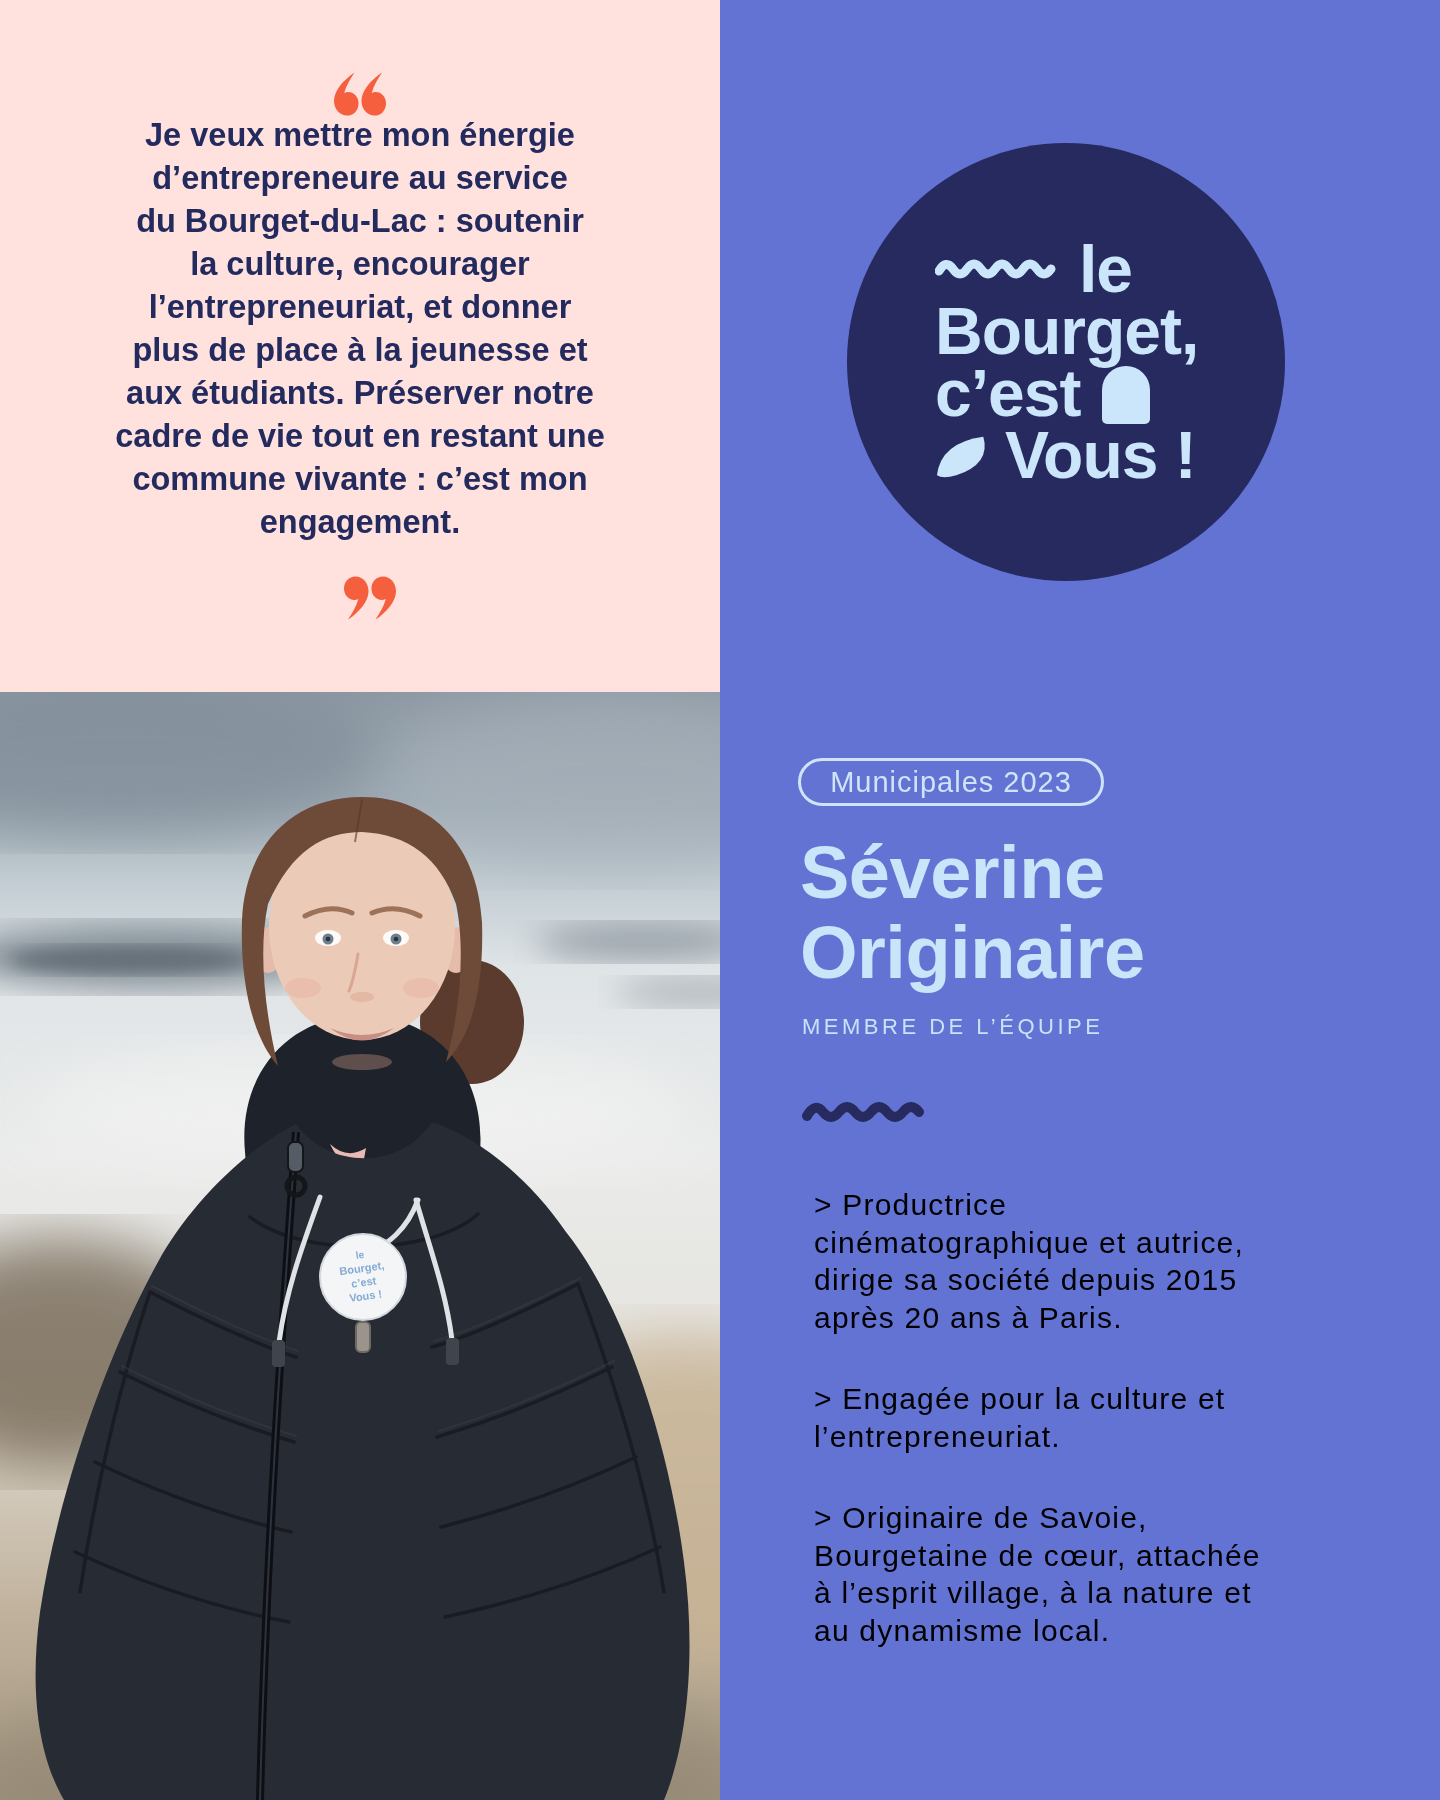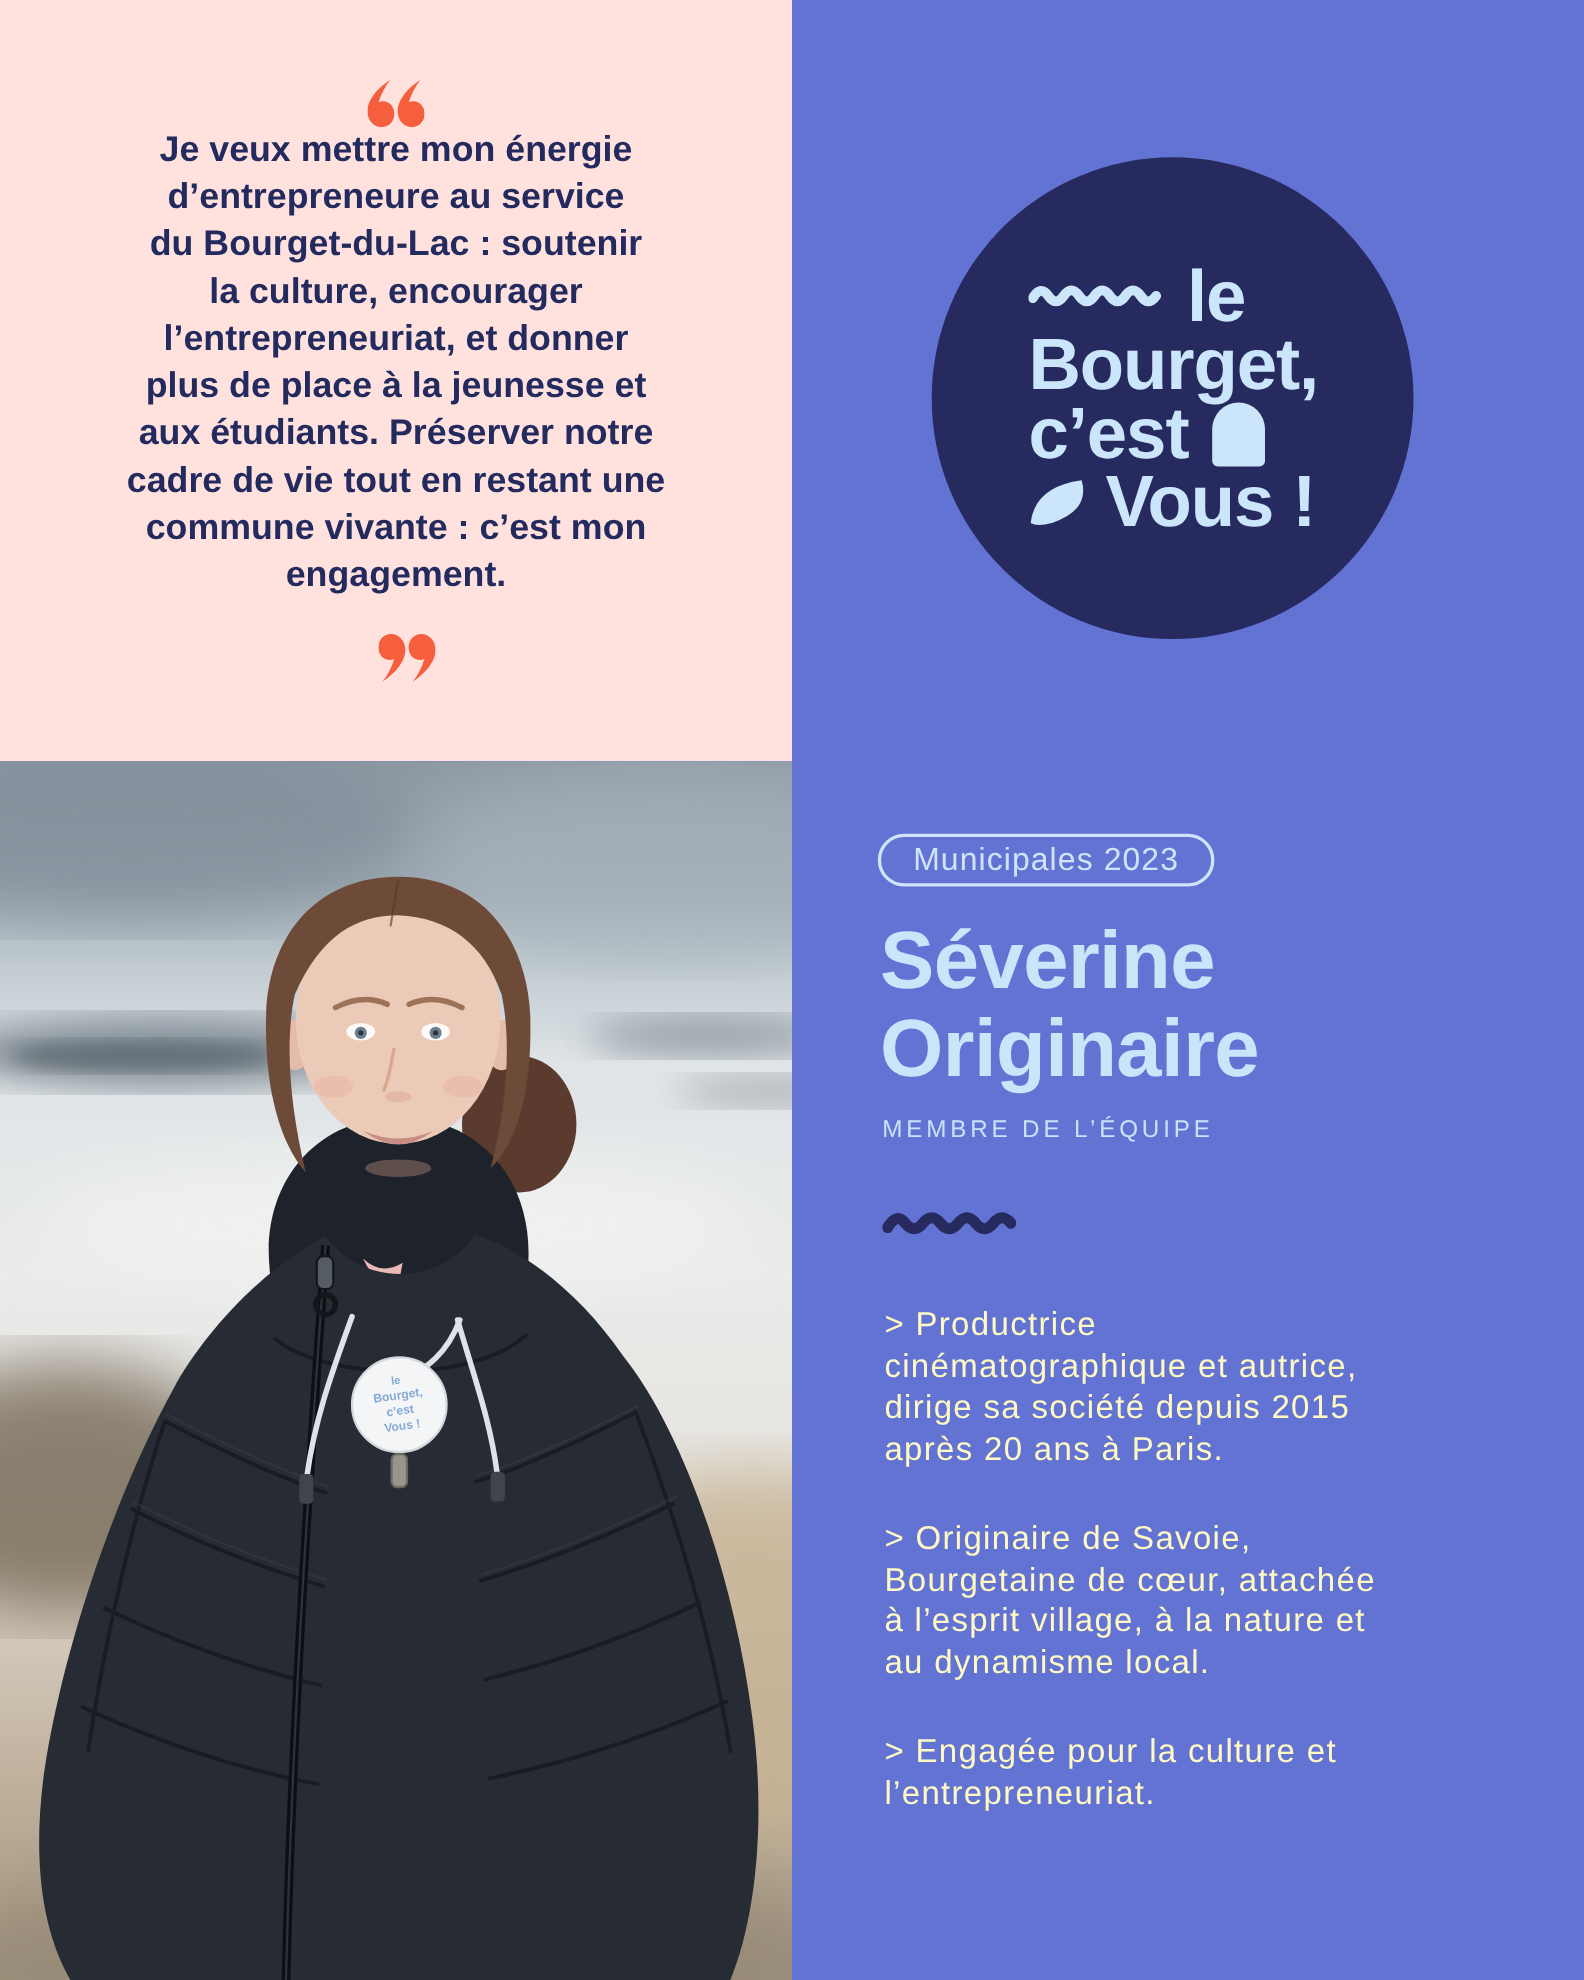--- a/index.html
+++ b/index.html
@@ -54,22 +54,22 @@
   }
   .candidate-role{
     position:absolute;left:82px;top:1014px;
     font-size:22px;font-weight:normal;color:#c9e2f7;letter-spacing:3.5px;
   }
   .squiggle{position:absolute;left:82px;top:1096px;width:122px;height:30px;}
   .squiggle path{stroke:#262a5e;stroke-width:10;fill:none;stroke-linecap:round;}
 
   .bullets{position:absolute;left:80px;top:1186px;width:632px;}
   .bullets p{
-    margin:0 0 44px 4px;font-size:30px;line-height:37.5px;font-weight:500;
-    color:#fef9c3;letter-spacing:1.2px;white-space:pre-line;
+    margin:0 0 44px 14px;font-size:30px;line-height:37.5px;font-weight:500;
+    color:#000000;letter-spacing:1.2px;white-space:pre-line;
   }
 </style>
 </head>
 <body>
 
 <div class="page">
 
   <div class="left-col">
 
     <div class="quote-section">
@@ -257,21 +257,21 @@
 
     <svg class="squiggle" viewBox="0 0 122 30">
       <path d="M5,20 Q13,6 21,16 Q29,26 37,16 Q45,6 53,16 Q61,26 69,16 Q77,6 85,16 Q93,26 101,16 Q109,6 117,16"></path>
     </svg>
 
     <div class="bullets">
       <p>&gt; Productrice
 cinématographique et autrice,
 dirige sa société depuis 2015
 après 20 ans à Paris.</p>
+      <p>&gt; Engagée pour la culture et
+l’entrepreneuriat.</p>
       <p>&gt; Originaire de Savoie,
 Bourgetaine de cœur, attachée
 à l’esprit village, à la nature et
 au dynamisme local.</p>
-      <p>&gt; Engagée pour la culture et
-l’entrepreneuriat.</p>
     </div>
   </div>
 </div>
 
 </body></html>

